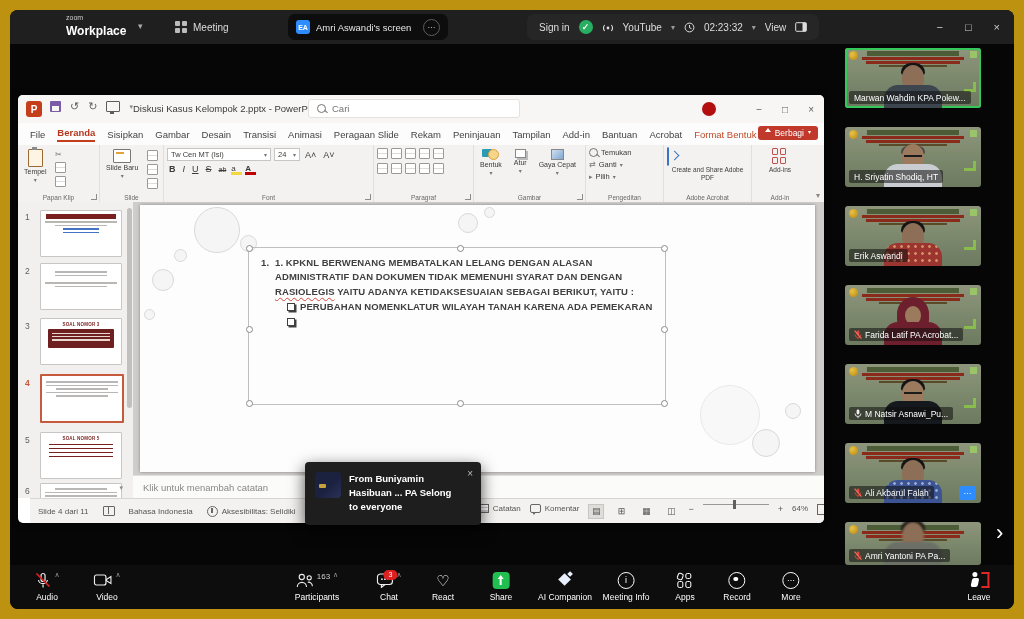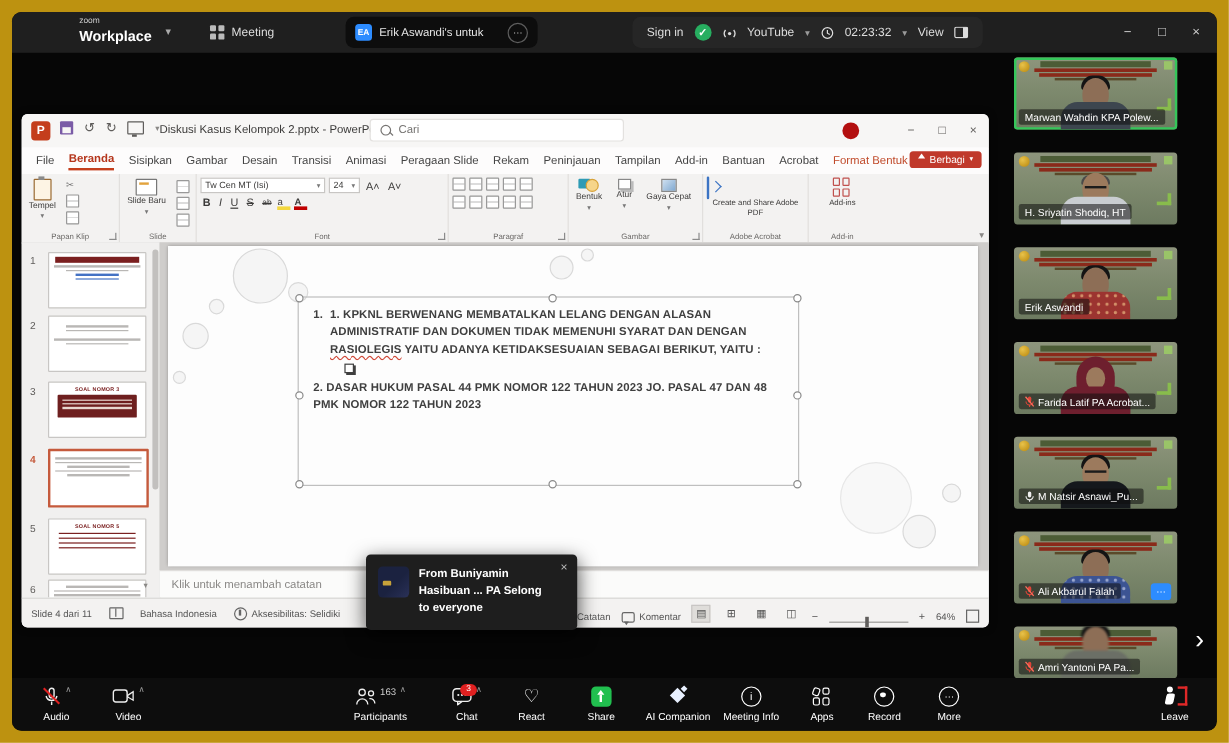--- a/index.html
+++ b/index.html
@@ -125,28 +125,28 @@
   .titem{display:flex;}
   .titem .mk{width:14px;flex:0 0 auto;}
   .misspell{text-decoration:underline wavy #d04a3a 1px;text-underline-offset:2px;}
   .tbullet{display:flex;align-items:flex-start;gap:5px;padding-left:26px;margin-top:1px;}
   .cbx{flex:0 0 auto;width:6px;height:6px;border:1.4px solid #3f3f3f;box-shadow:1.5px 1.5px 0 #3f3f3f;margin-top:3px;}
   .titem2{margin-top:6px;}
 
   
   .notes{position:absolute;left:115px;top:380px;width:691px;height:23px;background:#fbfbfa;border-top:1px solid #e0dedc;
          font-size:9.5px;color:#8a8886;display:flex;align-items:center;padding-left:10px;box-sizing:border-box;}
-  .statusbar{position:absolute;left:0;top:403px;width:806px;height:25px;background:#f3f2f1;border-top:1px solid #d8d6d4;
+  .statusbar{position:absolute;left:12px;top:403px;width:806px;height:25px;background:#f3f2f1;border-top:1px solid #d8d6d4;
              display:flex;align-items:center;font-size:8px;color:#555;box-sizing:border-box;padding:0 8px;}
   .sb-item{margin-right:14px;display:flex;align-items:center;gap:4px;white-space:nowrap;}
   .book{width:10px;height:8px;border:1px solid #666;border-radius:1px;position:relative;}
   .book:after{content:"";position:absolute;left:4px;top:0;width:1px;height:7px;background:#666;}
   .acc-ic{width:9px;height:9px;border:1px solid #666;border-radius:50%;position:relative;}
   .acc-ic:after{content:"";position:absolute;left:3.5px;top:1.5px;width:1.5px;height:5px;background:#666;}
-  .sb-right{margin-left:auto;display:flex;align-items:flex-end;gap:9px;}
+  .sb-right{margin-left:auto;display:flex;align-items:flex-start;gap:9px;}
   .note-ic{width:9px;height:7px;border:1px solid #666;background:linear-gradient(180deg,#fff 30%,#ccc 31%,#ccc 45%,#fff 46%,#fff 70%,#ccc 71%);}
   .cmt-ic{width:9px;height:7px;border:1px solid #666;border-radius:2px;position:relative;}
   .cmt-ic:after{content:"";position:absolute;left:1px;bottom:-3px;width:0;height:0;border-left:2px solid transparent;border-right:2px solid transparent;border-top:3px solid #666;}
   .viewbtn{width:16px;height:15px;display:flex;align-items:center;justify-content:center;font-size:9px;color:#555;}
   .viewbtn.on{background:#dfddda;border:1px solid #c8c6c4;box-sizing:border-box;}
   .zslider{width:66px;height:1px;background:#9a9896;position:relative;}
   .zslider .kn{position:absolute;left:30px;top:-4px;width:3.5px;height:9px;background:#605e5c;}
   .zpm{font-size:9px;color:#555;}
   .fit-ic{width:9px;height:9px;border:1px solid #666;position:relative;}
 
@@ -232,21 +232,21 @@
       <span class="grid4">
           <i></i>
           <i></i>
           <i></i>
           <i></i>
         </span>
       <span>Meeting</span>
     </div>
     <div class="screen-tab">
       <span class="ea-badge">EA</span>
-      <span class="lbl">Erik Aswandi's untuk</span>
+      <span class="lbl">Amri Aswandi's screen</span>
       <span class="tab-ellipsis">⋯</span>
     </div>
     <div class="right-cluster">
       <span>Sign in</span>
       <span class="shield">✓</span>
       <svg width="12" height="12" viewBox="0 0 12 12">
         <circle cx="6" cy="7" r="1.4" fill="#ddd"></circle>
         <path d="M2.6 10 a5 5 0 0 1 0 -6 M9.4 4 a5 5 0 0 1 0 6" stroke="#ddd" stroke-width="1.1" fill="none"></path>
       </svg>
       <span>YouTube</span>
@@ -412,20 +412,37 @@
             <div class="bigbtn">
               <span class="qs"></span>
               <span>Gaya Cepat</span>
               <span style="font-size:6px;color:#777">▾</span>
             </div>
           </div>
           <span class="rg-label">Gambar</span>
           <span class="launcher"></span>
         </div>
 
+        <div class="rg" style="width:78px">
+          <div class="edit-row">
+            <span class="mag"></span>
+            <span>Temukan</span>
+          </div>
+          <div class="edit-row">
+            <span style="font-size:8px;color:#777">⇄</span>
+            <span>Ganti</span>
+            <span style="font-size:6px;color:#777">▾</span>
+          </div>
+          <div class="edit-row">
+            <span style="font-size:7px;color:#777">▸</span>
+            <span>Pilih</span>
+            <span style="font-size:6px;color:#777">▾</span>
+          </div>
+          <span class="rg-label">Pengeditan</span>
+        </div>
 
         <div class="rg" style="width:88px">
           <div>
             <span class="adobe-icon"></span>
             <div class="adobe-txt">Create and Share Adobe PDF</div>
           </div>
           <span class="rg-label">Adobe Acrobat</span>
         </div>
 
         <div class="rg" style="width:56px;border-right:none">
@@ -518,22 +535,25 @@
             <span class="hd8" style="right:-3px;bottom:-3px"></span>
             <div class="slide-text">
               <div class="titem">
                 <span class="mk">1.</span>
                 <span>
                   <span>1. KPKNL BERWENANG MEMBATALKAN LELANG DENGAN ALASAN ADMINISTRATIF DAN DOKUMEN TIDAK MEMENUHI SYARAT DAN DENGAN </span><span class="misspell">RASIOLEGIS</span><span> YAITU ADANYA KETIDAKSESUAIAN SEBAGAI BERIKUT, YAITU :</span>
                 </span>
               </div>
               <div class="tbullet">
                 <span class="cbx"></span>
+                <span>PERUBAHAN NOMENKLATUR WILAYAH TANAH KARENA ADA PEMEKARAN</span>
               </div>
-              <div class="titem2">2. DASAR HUKUM PASAL 44 PMK NOMOR 122 TAHUN 2023 JO. PASAL 47 DAN 48 PMK NOMOR 122 TAHUN 2023</div>
+              <div class="tbullet">
+                <span class="cbx"></span>
+              </div>
             </div>
           </div>
         </div>
       </div>
 
       <div class="notes">
         <span>Klik untuk menambah catatan</span>
       </div>
 
       <div class="statusbar">

